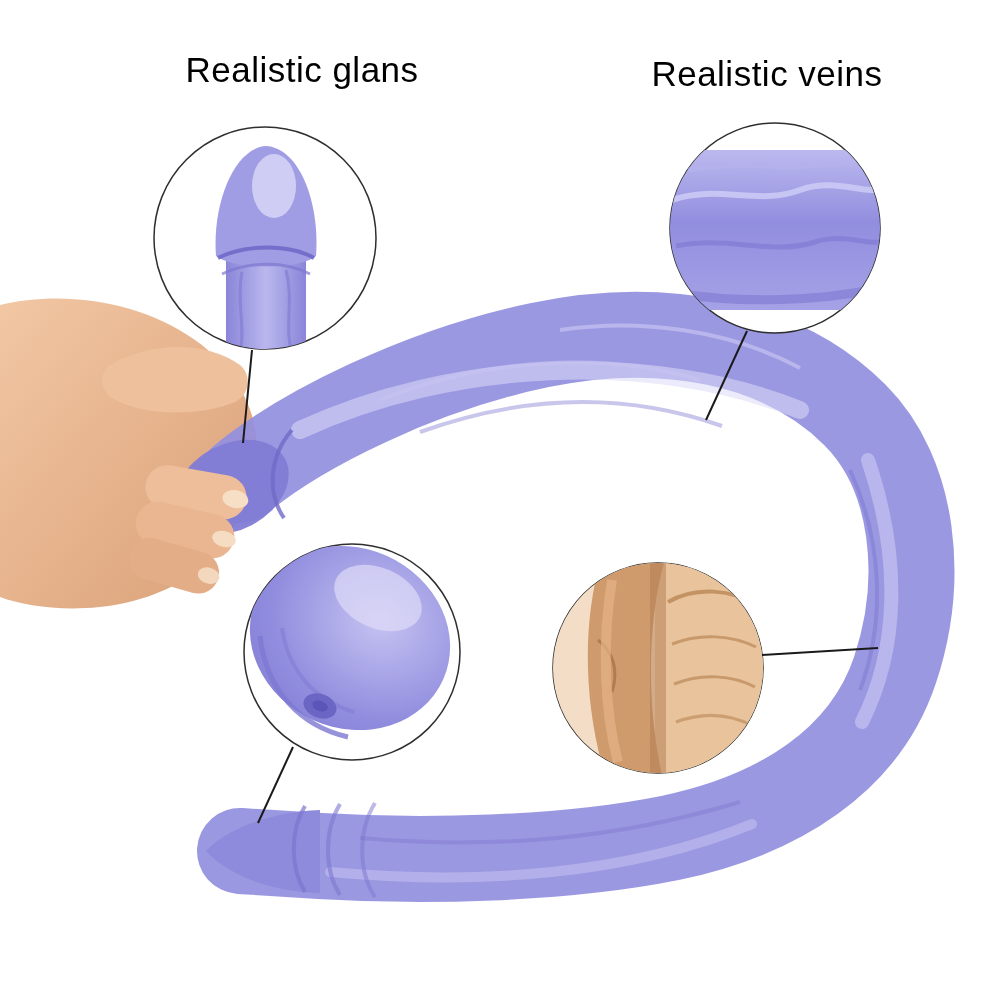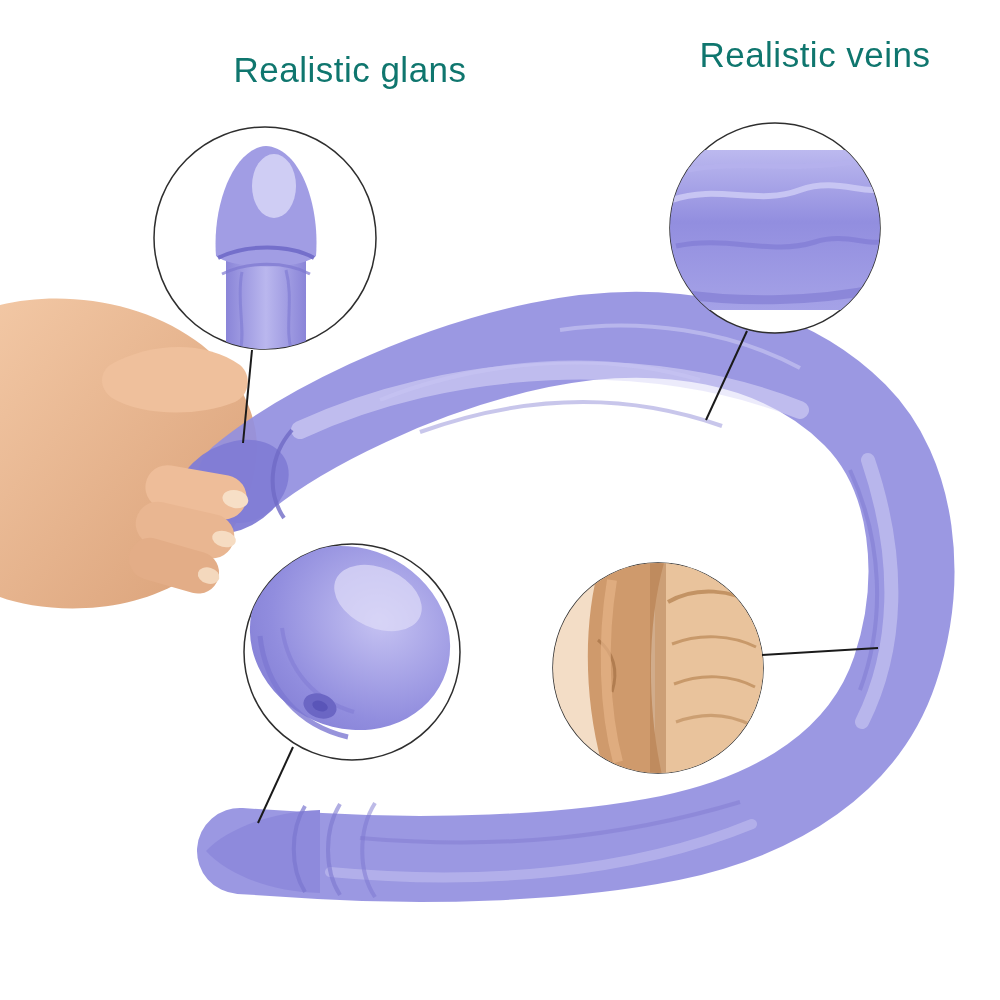--- a/index.html
+++ b/index.html
@@ -8,27 +8,26 @@
     width:1000px;height:1000px;
     background:#ffffff;
     overflow:hidden;
     font-family:"Liberation Sans", sans-serif;
   }
   .canvas svg{position:absolute;left:0;top:0;}
   .callout-label{
     position:absolute;
     text-align:center;
     font-size:35px;
-    color:#0f766e;
+    color:#000000;
     letter-spacing:0.5px;
     white-space:nowrap;
-    margin-left:48px;
   }
   .label-glans{left:178px;top:50px;width:248px;}
-  .label-veins{left:643px;top:35px;width:248px;}
+  .label-veins{left:643px;top:54px;width:248px;}
   .label-muscle{left:518px;top:498px;width:288px;}
 </style>
 </head>
 <body>
 
 <div class="canvas">
 
   <svg width="1000" height="1000" viewBox="0 0 1000 1000">
     <defs>
       <linearGradient id="tubeGrad" x1="0" y1="0" x2="0" y2="1">

